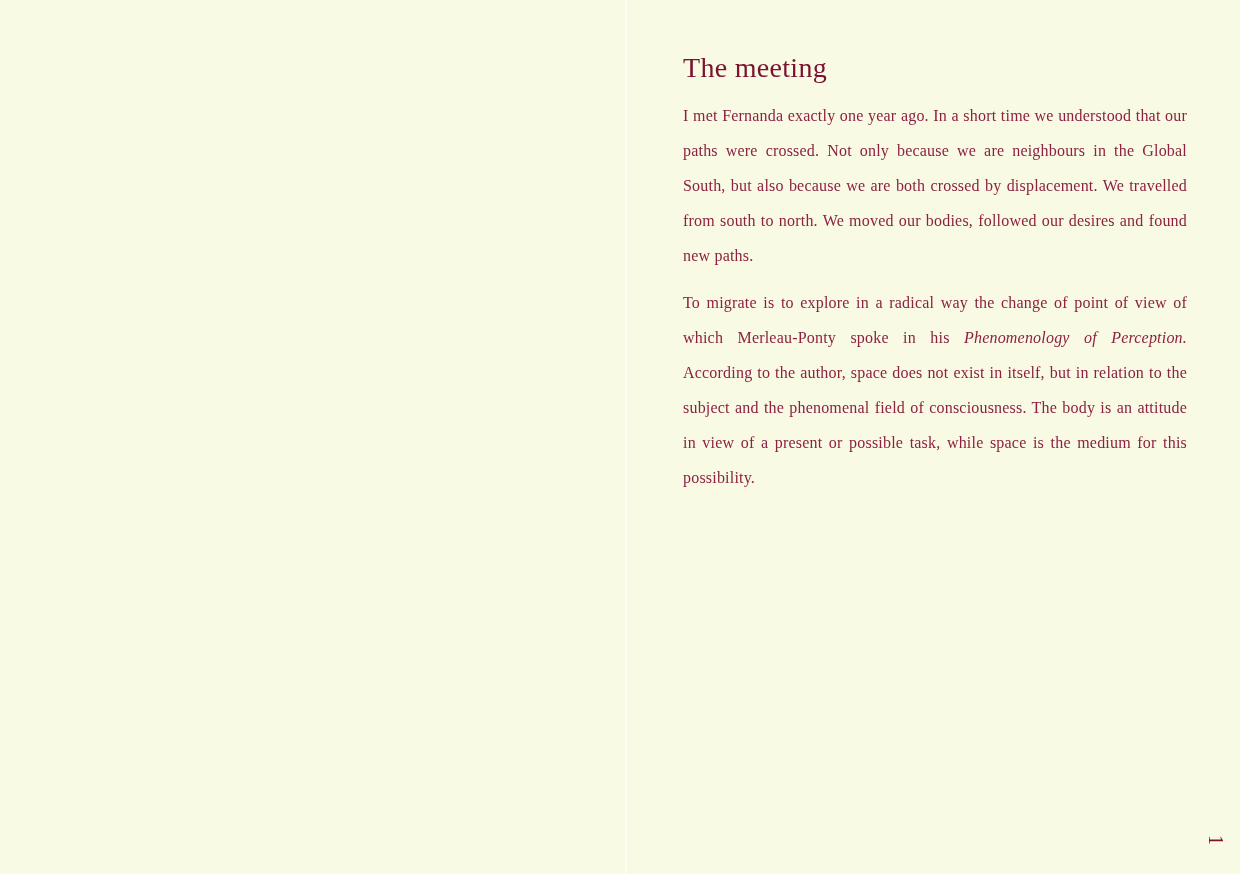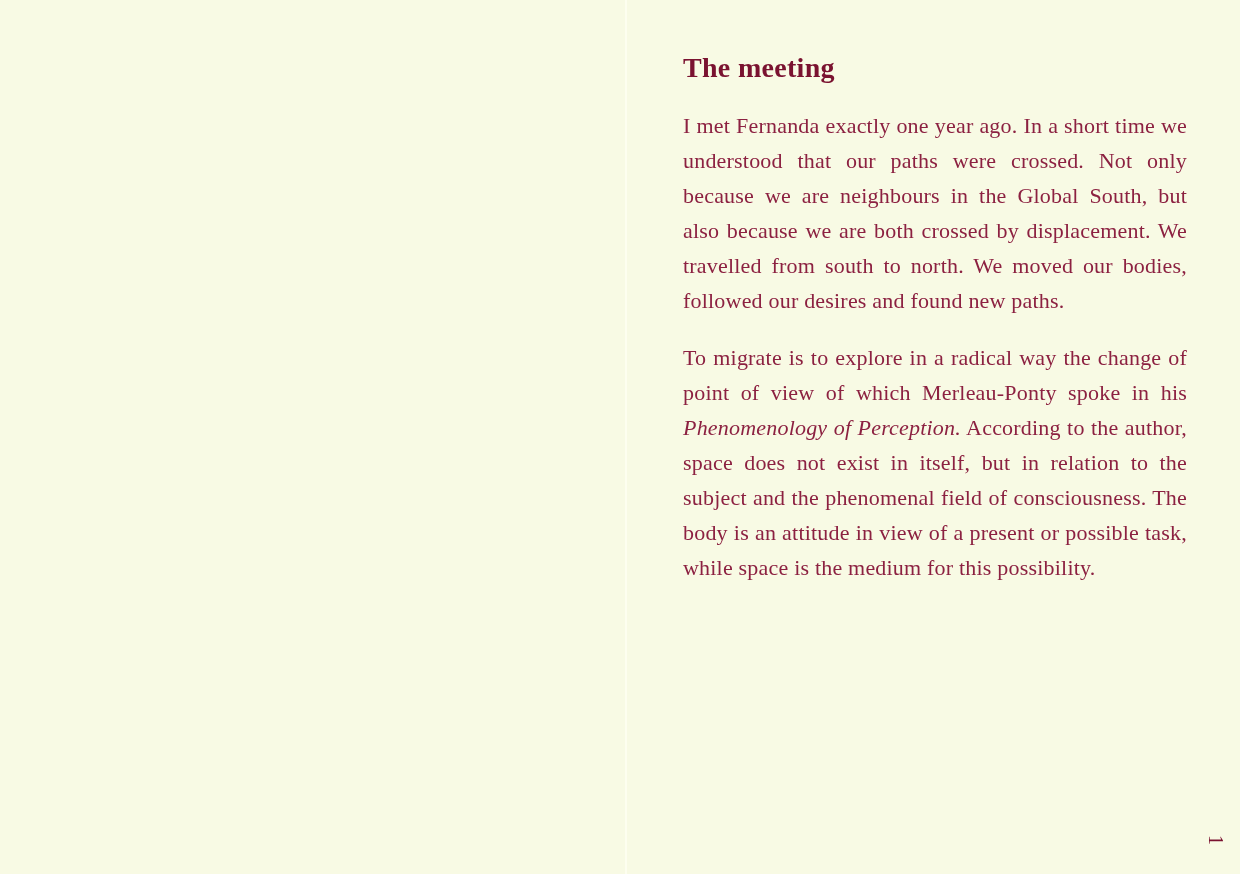--- a/index.html
+++ b/index.html
@@ -38,27 +38,27 @@
   .text-block {
     position: absolute;
     left: 56px;   
     top: 50px;
     width: 504px;
   }
   .section-heading {
     margin: 0;
     font-size: 28px;
     line-height: 36px;
-    font-weight: bold;
+    font-weight: normal;
     letter-spacing: 0.3px;
     color: var(--heading-color, #7a1230);
   }
   .body-paragraph {
-    margin: 22px 0 0 0;
-    font-size: 22px;
+    margin: 12px 0 0 0;
+    font-size: 16px;
     line-height: 35px;
     letter-spacing: 0.2px;
     text-align: justify;
     text-justify: inter-word;
     color: var(--body-color, #8c2141);
   }
   .body-paragraph em {
     font-style: italic;
   }
   .page-number {

